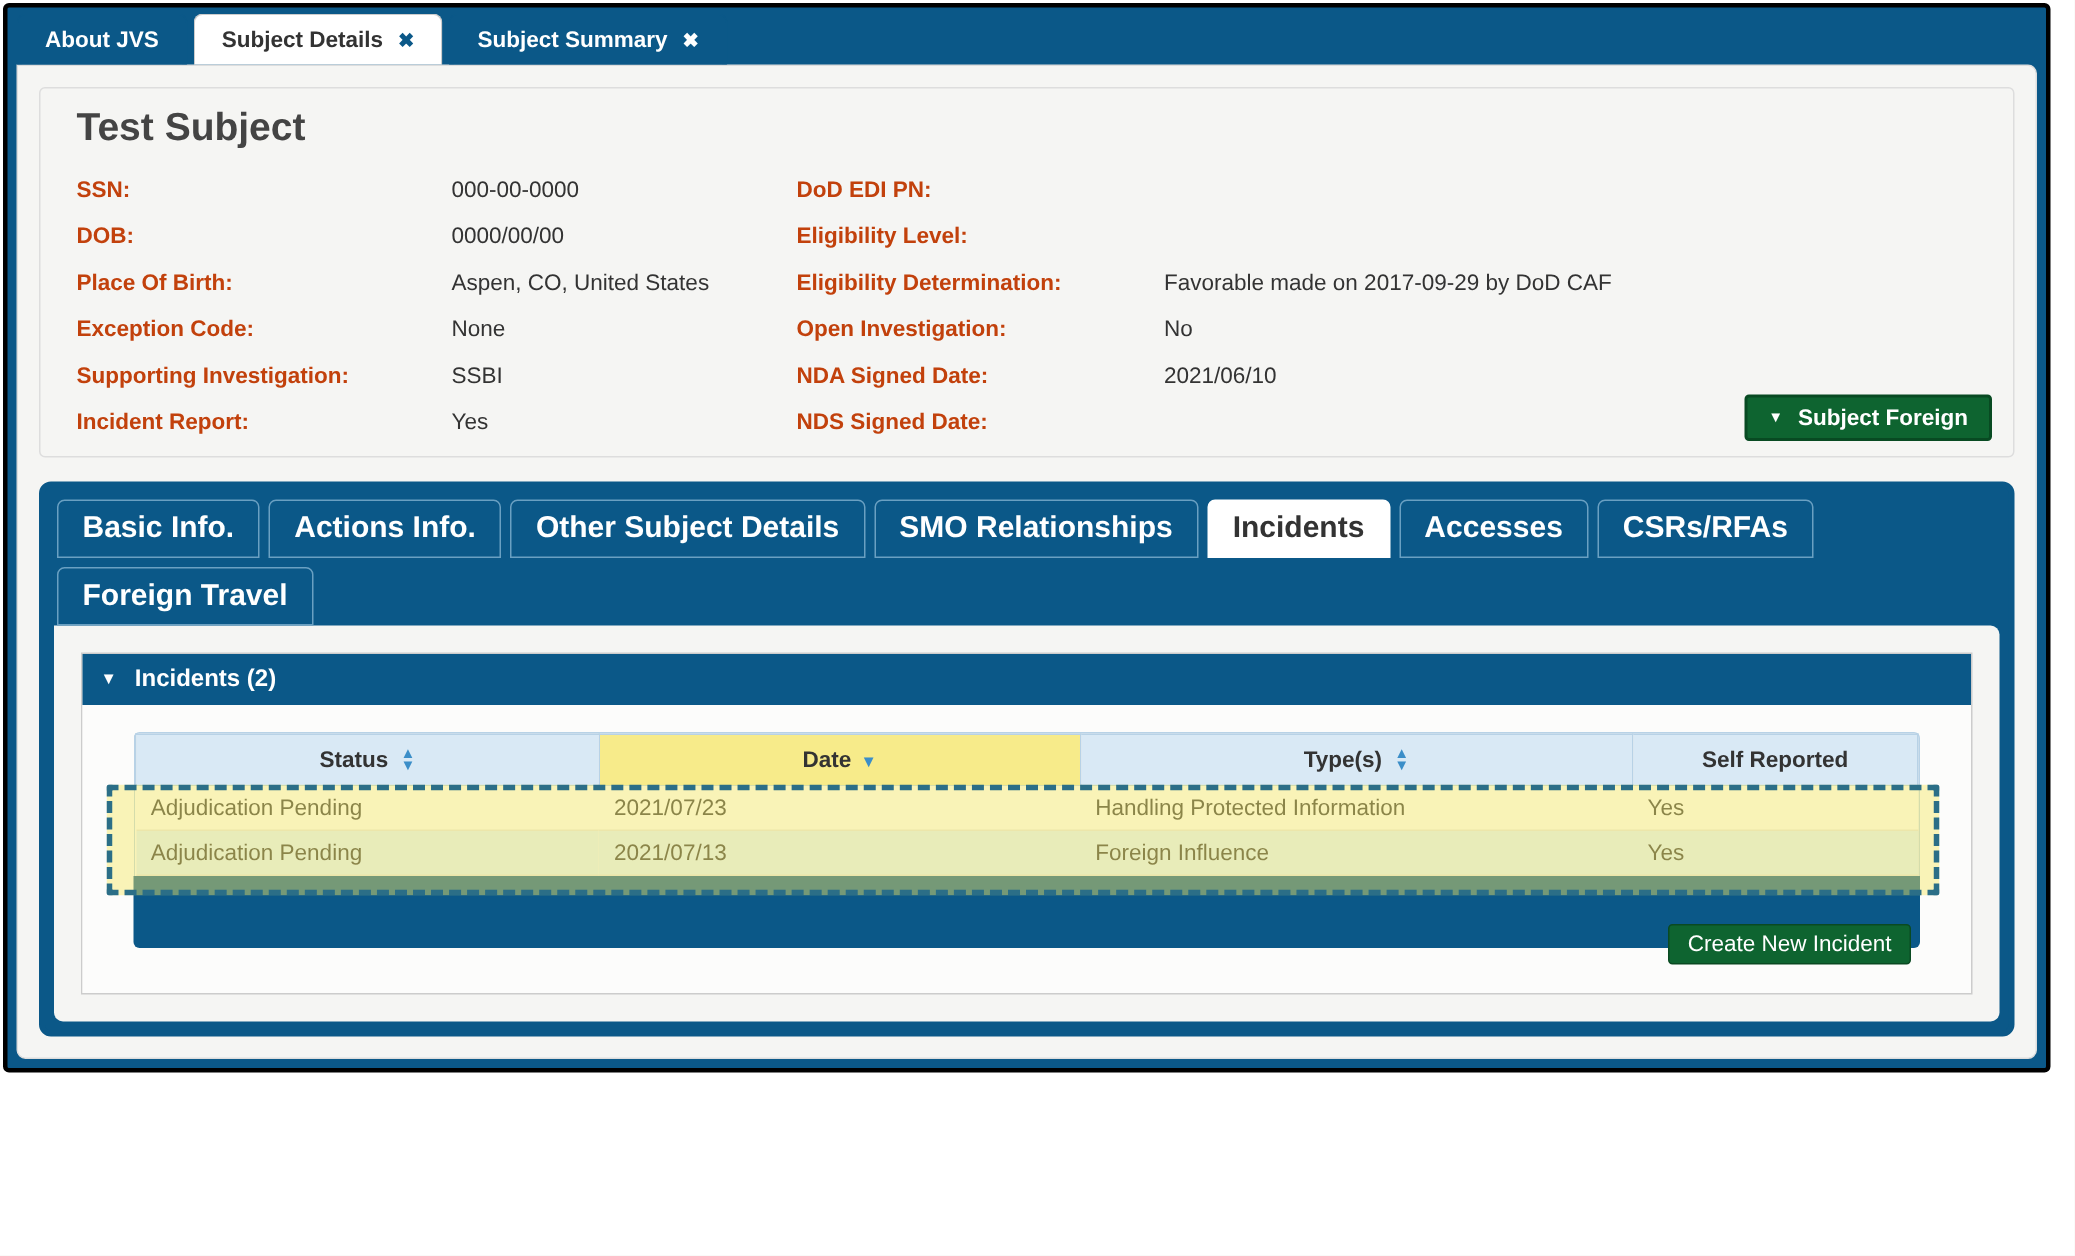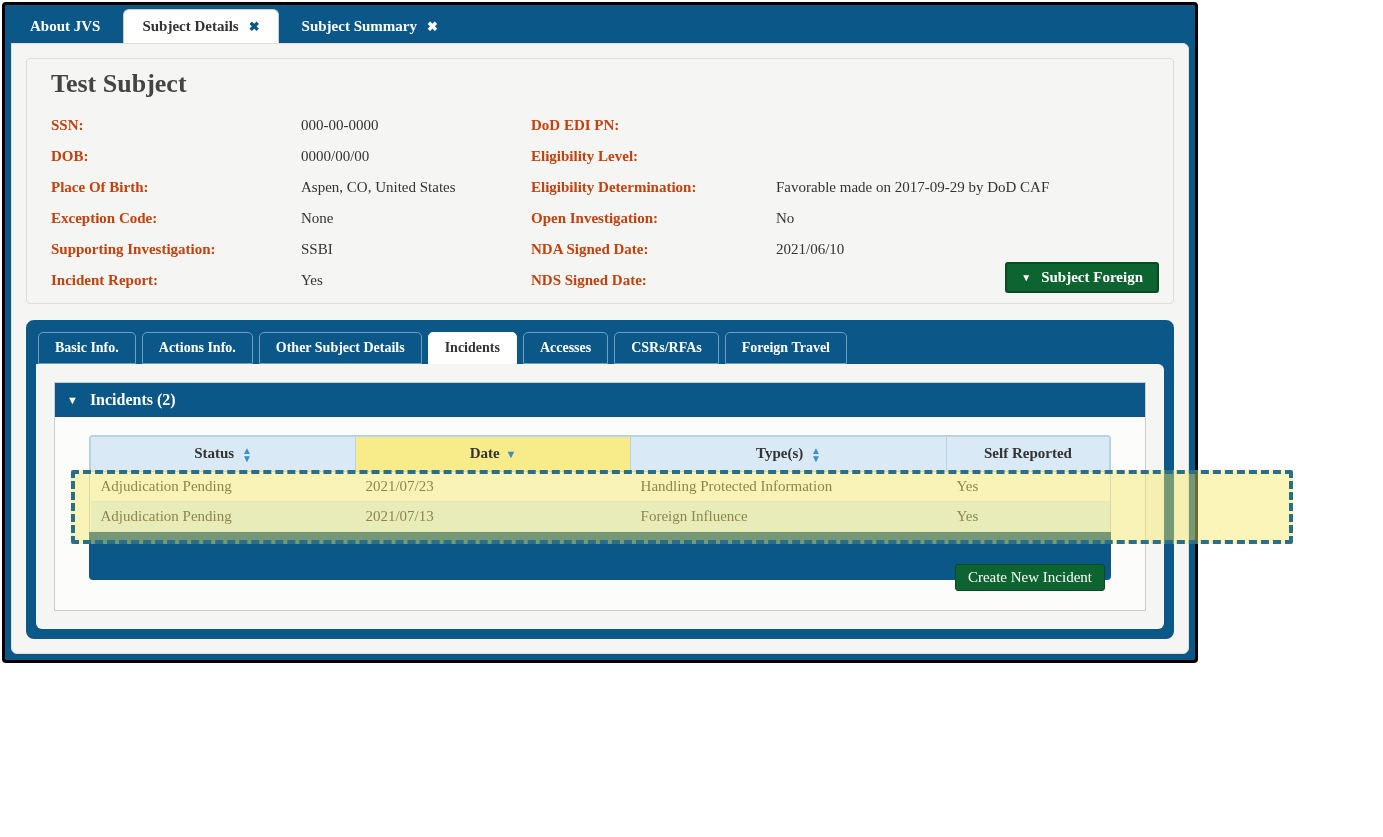--- a/index.html
+++ b/index.html
@@ -7,24 +7,23 @@
     margin: 0;
     font-family: Verdana, Geneva, sans-serif;
     font-size: 14px;
     background: #fff;
     color: #333;
   }
   .app {
     border: 3px solid #000;
     border-radius: 4px;
     margin: 2px;
-    width: 1196px;
+    width: 1365px;
     background: #0b5888;
     padding: 0;
-    font-family: Liberation Serif, serif;
   }
   .top-tabs {
     display: flex;
     padding: 4px 6px 0 6px;
     gap: 0;
   }
   .top-tab {
     background: #0b5888;
     color: #fff;
     border: 1px solid #0b5888;
@@ -112,21 +111,21 @@
     gap: 6px;
     padding: 2px 2px 0 2px;
   }
   .sub-tab {
     background: #0b5888;
     color: #fff;
     border: 1px solid #6aa0c2;
     border-radius: 5px 5px 0 0;
     padding: 7px 16px;
     font-weight: bold;
-    font-size: 14px;
+    font-size: 20px;
   }
   .sub-tab.active {
     background: #fff;
     color: #333;
     border-color: #fff;
   }
   .sub-content {
     background: #f5f5f3;
     border-radius: 0 6px 6px 6px;
     padding: 18px;
@@ -281,20 +280,21 @@
         <span class="caret">▼</span>
         <span>Subject Foreign</span>
       </div>
     </div>
 
     <div class="lower-panel">
       <div class="sub-tabs">
         <div class="sub-tab">Basic Info.</div>
         <div class="sub-tab">Actions Info.</div>
         <div class="sub-tab">Other Subject Details</div>
+        <div class="sub-tab">SMO Relationships</div>
         <div class="sub-tab active">Incidents</div>
         <div class="sub-tab">Accesses</div>
         <div class="sub-tab">CSRs/RFAs</div>
         <div class="sub-tab">Foreign Travel</div>
       </div>
 
       <div class="sub-content">
         <div class="incidents-panel">
           <div class="incidents-header">
             <span class="caret">▼</span>

